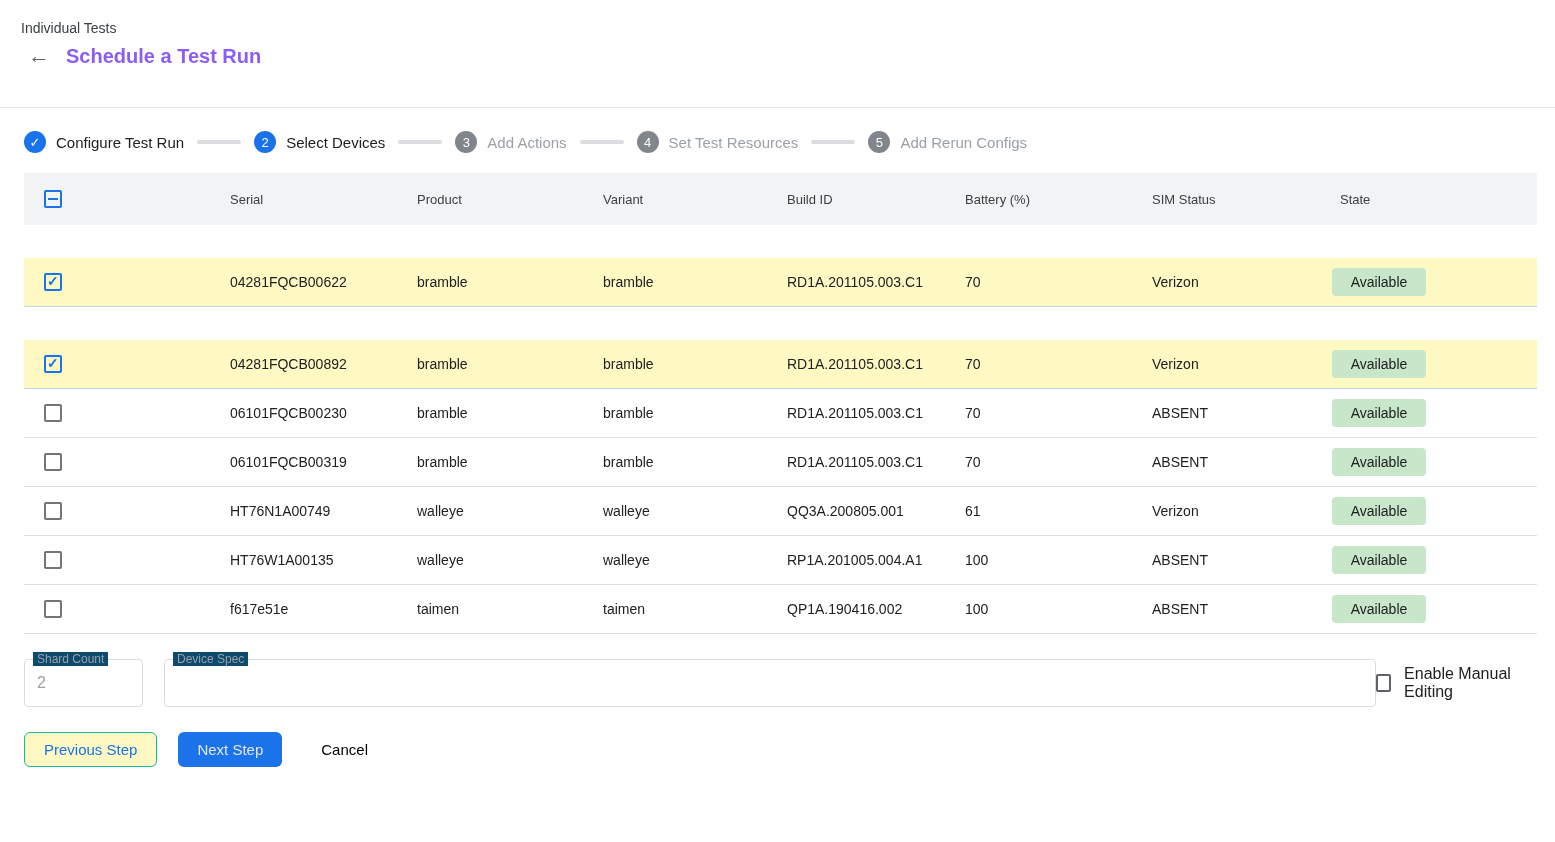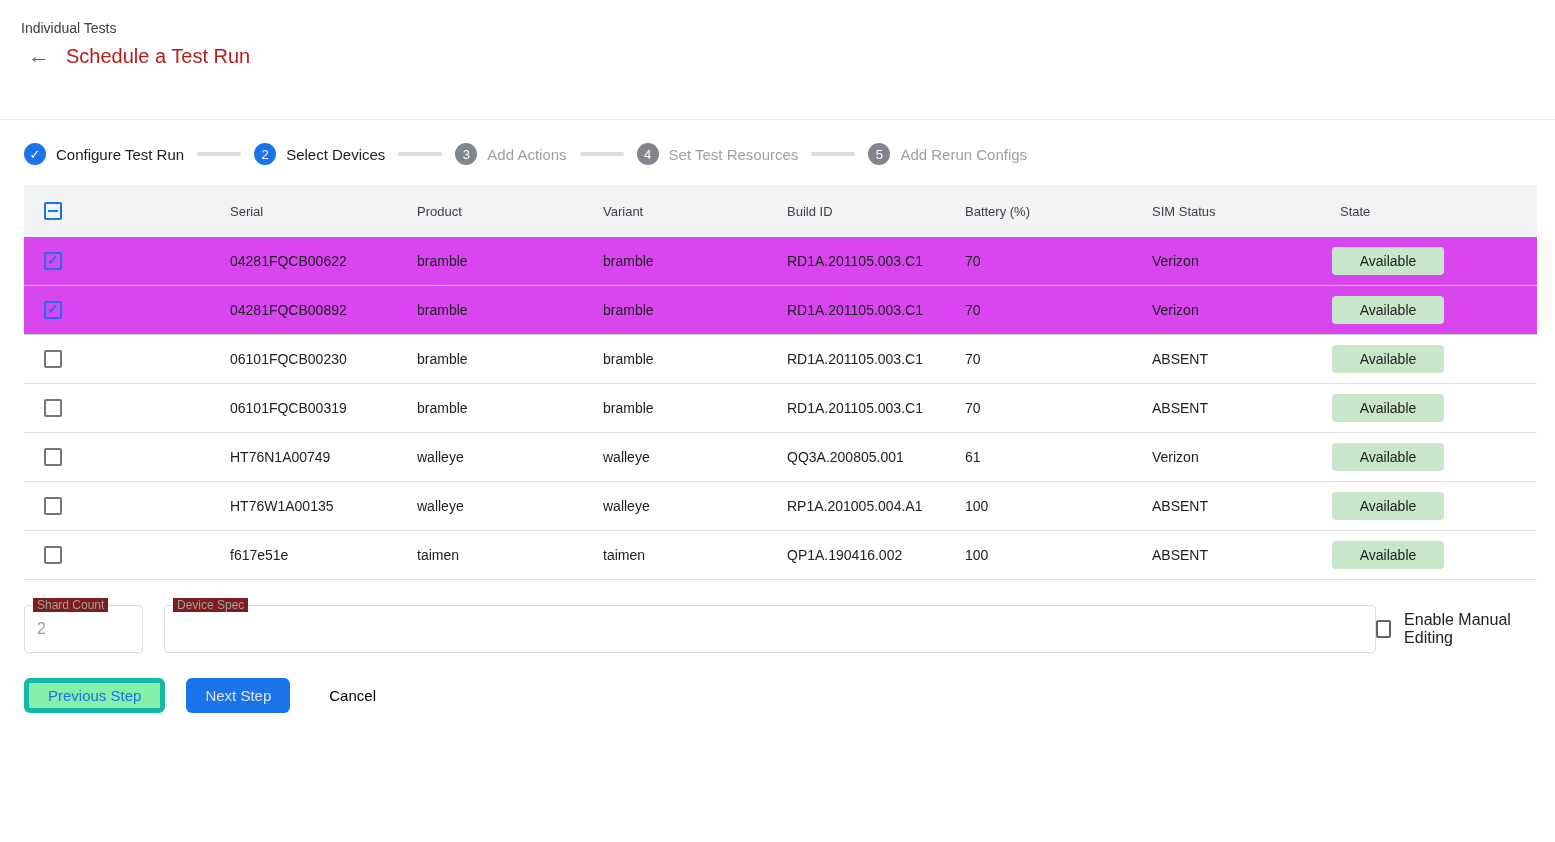--- a/index.html
+++ b/index.html
@@ -1,82 +1,82 @@
 <!DOCTYPE html>
 <html><head>
 <meta charset="utf-8">
 <style>
   * { box-sizing: border-box; margin: 0; padding: 0; }
   html, body { width: 1555px; height: 842px; background: #fff; overflow: hidden; }
   body { font-family: "Liberation Sans", sans-serif; color: #202124; }
 
   
-  .page-header { height: 120px; border-bottom: 1px solid #e8eaed; padding-top: 20px; }
+  .page-header { height: 108px; border-bottom: 1px solid #e8eaed; padding-top: 20px; }
   .breadcrumb { margin-left: 21px; font-size: 14px; color: #3c4043; }
   .title-row { display: flex; align-items: center; margin: 8px 0 0 27px; }
   .back-icon { width: 24px; height: 24px; color: #5f6368; font-size: 22px; line-height: 24px;
                text-align: center; cursor: pointer; user-select: none; }
-  .page-title { font-size: 20px; color: #b91c1c; margin-left: 15px; font-weight: 400; }
+  .page-title { font-size: 20px; color: #8b5cf6; margin-left: 15px; font-weight: 700; }
 
   
   .stepper { display: flex; align-items: center; margin: 23px 0 0 24px; }
   .step { display: flex; align-items: center; }
   .step-circle { width: 22px; height: 22px; border-radius: 50%; color: #fff; font-size: 13px;
                  font-weight: 500; display: flex; align-items: center; justify-content: center; }
   .step.completed .step-circle, .step.active .step-circle { background: #1a73e8; }
   .step.pending .step-circle { background: #80868b; }
   .step-label { margin-left: 10px; font-size: 15px; }
   .step.completed .step-label, .step.active .step-label { color: #202124; }
   .step.pending .step-label { color: #9aa0a6; }
   .step-connector { width: 44px; height: 4px; border-radius: 2px; background: #dadce0; margin: 0 13px; }
 
   
   .device-table { margin: 20px 18px 0 24px; }
   .t-row { display: grid; grid-template-columns: 182px 187px 186px 184px 178px 187px 188px 1fr;
            align-items: center; }
   .t-head { height: 52px; background: #f1f3f4; font-size: 13px; font-weight: 500; color: #3c4043; }
   .t-body-row { height: 49px; font-size: 14px; color: #202124; border-bottom: 1px solid #e0e0e0; cursor: pointer; }
-  .t-body-row.selected { background: #d946ef; border-bottom-color: #c3d5ef; }
+  .t-body-row.selected { background: #fef9c3; border-bottom-color: #c3d5ef; margin-top: 33px; }
   .t-cell { padding-left: 24px; overflow: hidden; white-space: nowrap; }
   .t-cell.cb { padding-left: 20px; }
   .t-cell.state { padding-left: 16px; }
   .t-head .t-cell.state { padding-left: 24px; }
 
   
   .checkbox { width: 18px; height: 18px; border: 2px solid #757575; border-radius: 2px;
               position: relative; cursor: pointer; background: transparent; display: block; }
   .checkbox.checked { border-color: #1a73e8; }
   .checkbox.checked::after { content: "\2713"; position: absolute; left: 1px; top: -2px;
               color: #1a73e8; font-size: 14px; font-weight: bold; }
   .checkbox.indeterminate { border-color: #1a73e8; }
   .checkbox.indeterminate::after { content: ""; position: absolute; left: 2px; top: 6px;
               width: 10px; height: 2px; background: #1a73e8; }
 
-  .state-badge { display: inline-block; width: 112px; height: 28px; line-height: 28px;
+  .state-badge { display: inline-block; width: 94px; height: 28px; line-height: 28px;
                  text-align: center; background: #c8e6c9; color: #202124; border-radius: 4px;
                  font-size: 14px; }
 
   
   .form-row { display: flex; align-items: center; margin: 25px 24px 0 24px; }
   .field { position: relative; height: 48px; border: 1px solid #dadce0; border-radius: 4px; background: #fff; }
-  .field-label { position: absolute; top: -8px; left: 8px; background: #7f1d1d; padding: 0 4px;
+  .field-label { position: absolute; top: -8px; left: 8px; background: #0c4a6e; padding: 0 4px;
                  font-size: 12px; color: #9aa0a6; white-space: nowrap; }
   .field-value { padding: 14px 12px 0 12px; font-size: 16px; color: #9aa0a6;
                  white-space: nowrap; overflow: hidden; }
   .shard-field { width: 119px; margin-right: 21px; flex: none; }
   .spec-field { width: 1212px; flex: none; }
   .manual-edit { margin-left: auto; display: flex; align-items: center; cursor: pointer; }
   .manual-edit .checkbox { border-color: #5f6368; }
   .manual-edit-label { margin-left: 13px; font-size: 16px; color: #202124; }
 
   
   .actions-row { display: flex; align-items: center; margin: 25px 0 0 24px; }
   .btn { height: 35px; border-radius: 6px; font-family: "Liberation Sans", sans-serif;
          font-size: 15px; font-weight: 500; cursor: pointer; padding: 0 19px; }
-  .btn-outlined { background: #86efac; border: 5px solid #14b8a6; color: #1a73e8; }
+  .btn-outlined { background: #fef9c3; border: 1px solid #14b8a6; color: #1a73e8; }
   .btn-filled { background: #1a73e8; border: none; color: #e5e5e5; margin-left: 21px; }
   .btn-text { background: transparent; border: none; color: #000000; margin-left: 20px; }
 </style>
 </head>
 <body>
 
 <div class="page-header">
   <div class="breadcrumb">Individual Tests</div>
   <div class="title-row">
     <span class="back-icon">←</span>

